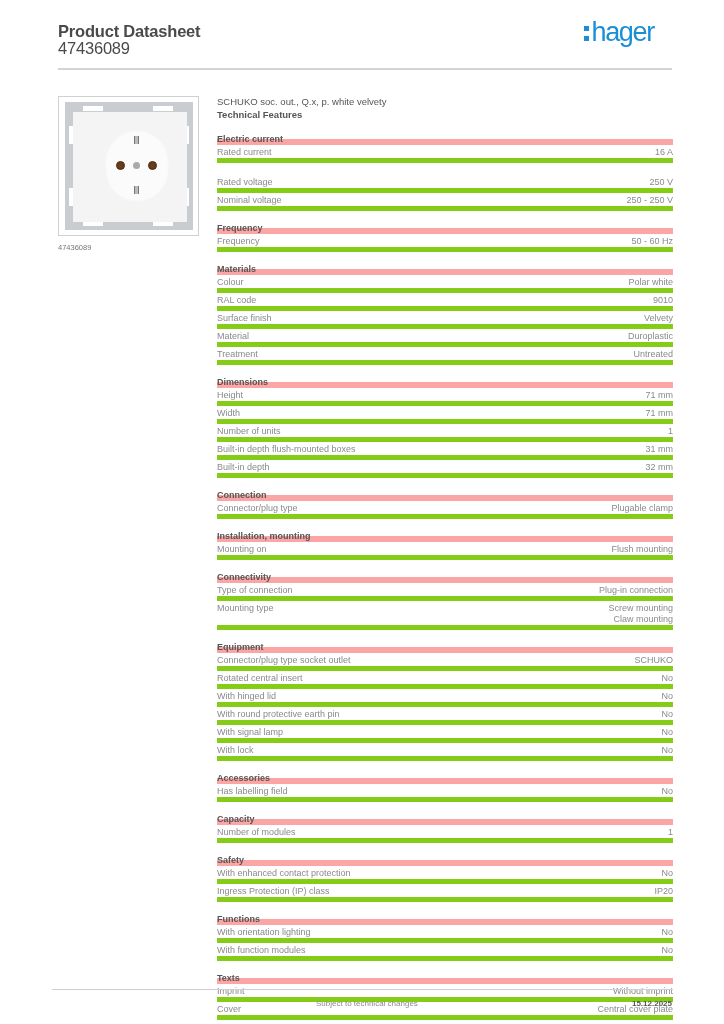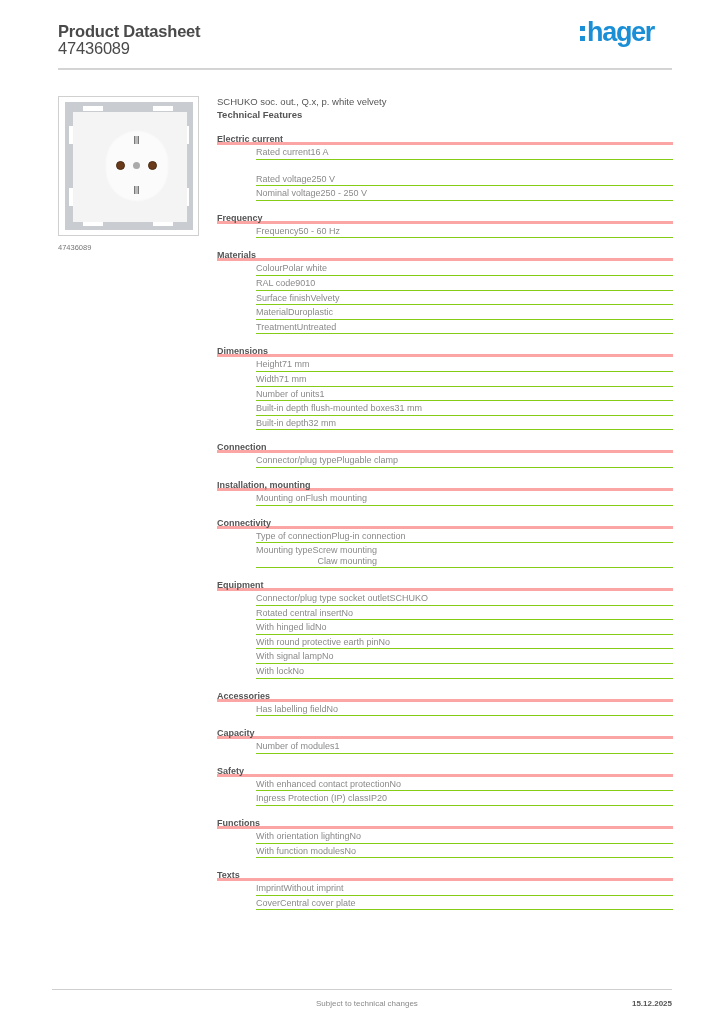--- a/index.html
+++ b/index.html
@@ -2,21 +2,21 @@
 <html><head>
   <meta charset="utf-8">
   <style>
     * { box-sizing: border-box; margin: 0; padding: 0; }
     html, body { width: 724px; height: 1024px; background: #ffffff; overflow: hidden; }
     body { font-family: "Liberation Sans", sans-serif; color: #555; position: relative; }
 
     .header { position: absolute; left: 58px; top: 20px; width: 614px; height: 50px; }
     .doc-title { position: absolute; left: 0; top: 2px; font-size: 16.5px; font-weight: bold; color: #4a4a4a; letter-spacing: -0.2px; }
     .doc-number { position: absolute; left: 0; top: 19px; font-size: 16.5px; color: #4a4a4a; letter-spacing: -0.2px; }
-    .logo { position: absolute; right: 18px; top: -3px; font-size: 27px; font-weight: bold; color: #1a8fd6; letter-spacing: -1.3px; }
+    .logo { position: absolute; right: 18px; top: -3px; font-size: 27px; font-weight: normal; color: #1a8fd6; letter-spacing: -1.3px; }
     .logo .colon { display: inline-block; width: 5px; height: 17px; position: relative; top: 2px; margin-right: 2px; vertical-align: baseline; }
     .logo .colon::before, .logo .colon::after { content: ""; position: absolute; left: 0; width: 5px; height: 5px; background: #1a8fd6; }
     .logo .colon::before { top: 0; }
     .logo .colon::after { top: 10px; }
     .header-rule { position: absolute; left: 58px; top: 68px; width: 614px; height: 2px; background: #d4d4d4; }
 
     .product-image { position: absolute; left: 58px; top: 96px; width: 141px; height: 140px; border: 1px solid #d0d0d0; background: #fff; }
     .frame { position: absolute; left: 6px; top: 5px; width: 128px; height: 128px; background: #c9ccd0; }
     .frame-notch { position: absolute; background: #fff; }
     .plate { position: absolute; left: 14px; top: 15px; width: 114px; height: 110px; background: #f4f4f4; }
@@ -25,22 +25,22 @@
     .hole { position: absolute; width: 9px; height: 9px; border-radius: 50%; background: #6a3b1a; border: 1px solid #4a2a10; }
     .center-hole { position: absolute; width: 7px; height: 7px; border-radius: 50%; background: #aaa; }
     .image-caption { position: absolute; left: 58px; top: 243px; font-size: 7.5px; color: #777; }
 
     .content { position: absolute; left: 217px; top: 95px; width: 456px; }
     .product-name { font-size: 9.5px; font-weight: normal; color: #555; height: 13px; line-height: 13px; }
     .tech-title { font-size: 9.5px; font-weight: bold; color: #555; height: 13px; line-height: 13px; }
 
     .section { margin-top: 12px; }
     .section:first-of-type { margin-top: 13px; }
-    .section-title { font-size: 9px; font-weight: bold; color: #555; height: 11px; line-height: 11px; border-bottom: 3px solid #fca5a5; padding-bottom: 0; margin-bottom: 0; }
-    .row { display: flex; align-items: flex-start; font-size: 9px; color: #8a8a8a; min-height: 14.6px; padding-top: 2px; border-bottom: 1px solid #84cc16; line-height: 11px; margin-left: 39px; }
+    .section-title { font-size: 9px; font-weight: bold; color: #555; height: 11px; line-height: 11px; border-bottom: 6px solid #fca5a5; padding-bottom: 0; margin-bottom: 0; }
+    .row { display: flex; justify-content: space-between; align-items: flex-start; font-size: 9px; color: #8a8a8a; min-height: 14.6px; padding-top: 2px; border-bottom: 5px solid #84cc16; line-height: 11px; }
     .row .label { white-space: nowrap; }
     .row .value { text-align: right; white-space: nowrap; }
     .row .value span { display: block; }
 
     .footer-rule { position: absolute; left: 52px; top: 989px; width: 620px; height: 1px; background: #cfcfcf; }
     .footer-note { position: absolute; left: 316px; top: 999px; font-size: 8px; color: #8a8a8a; }
     .footer-date { position: absolute; right: 52px; top: 999px; font-size: 8px; font-weight: bold; color: #555; }
   </style>
 </head>
 <body>

